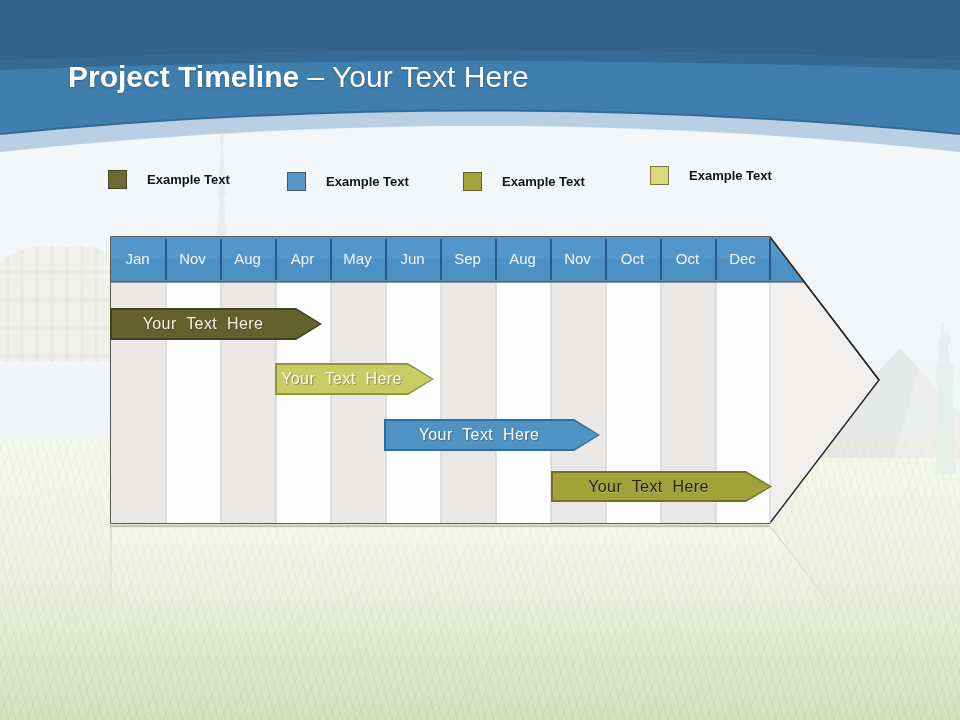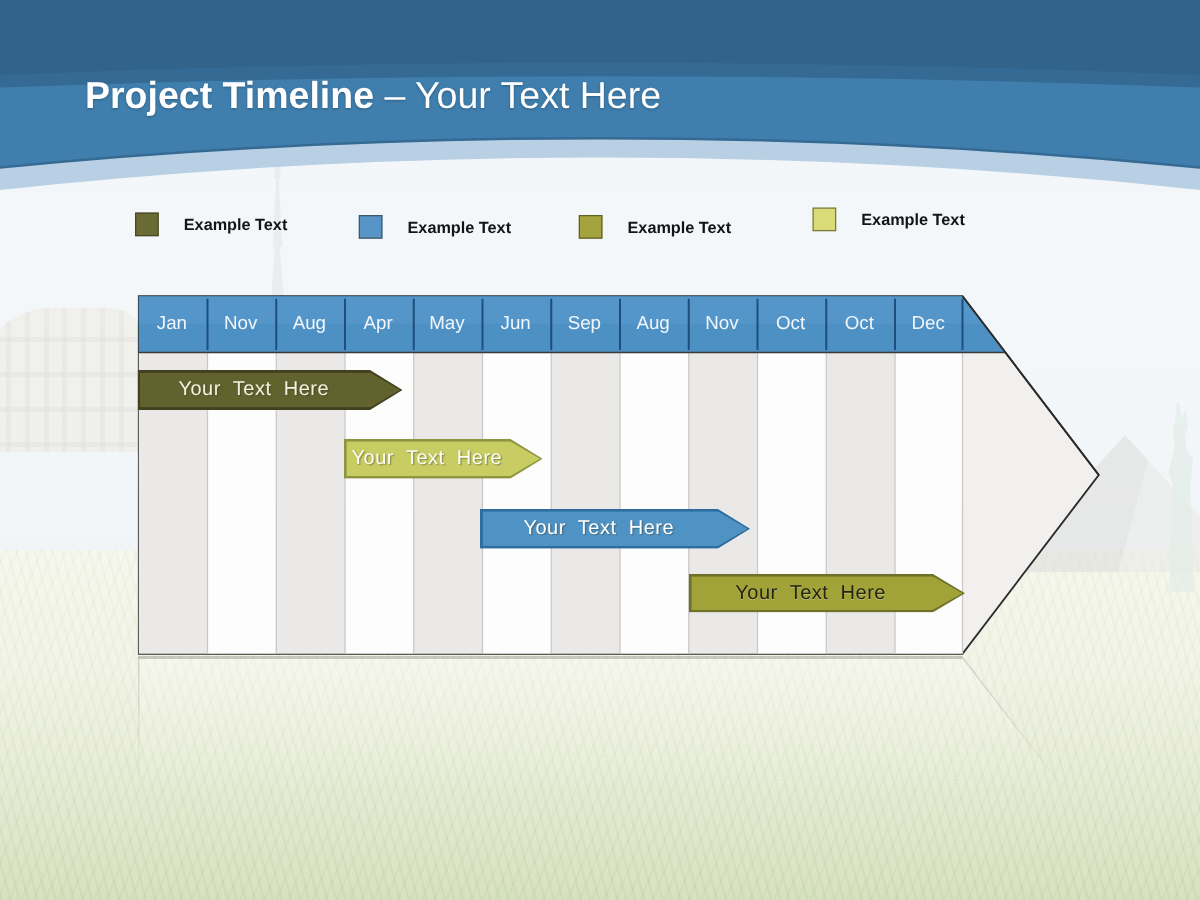--- a/index.html
+++ b/index.html
@@ -39,21 +39,21 @@
   .legend-swatch{width:19px;height:19px;border:1.5px solid rgba(40,40,20,.55);box-sizing:border-box;}
   .legend-label{margin-left:20px;font-size:13px;font-weight:700;color:#141414;}
   .li1{left:108px;top:170px;} .li2{left:287px;top:172px;} .li3{left:463px;top:172px;} .li4{left:650px;top:166px;}
   
   .timeline{position:absolute;left:110px;top:236px;width:772px;height:288px;z-index:4;}
   .timeline svg{position:absolute;left:0;top:0;}
   .months{position:absolute;left:0;top:0;width:768px;height:46px;z-index:2;display:flex;}
   .month{width:55px;line-height:46px;text-align:center;font-size:15px;color:#f0f6fb;}
   .bar{position:absolute;z-index:3;display:flex;align-items:center;justify-content:center;
     padding-right:26px;box-sizing:border-box;
-    clip-path:polygon(0 0,calc(100% - 26px) 0,100% 50%,calc(100% - 26px) 100%,0 100%);}
+    clip-path:polygon(0 0,calc(100% - 26px) 0,100% 50%,calc(100% - 26px) 100%,0 100%);margin-top:12px;}
   .bar-fill{position:absolute;inset:2px;
     clip-path:polygon(0 0,calc(100% - 24px) 0,100% 50%,calc(100% - 24px) 100%,0 100%);}
   .bar-label{position:relative;z-index:1;font-size:16px;letter-spacing:.4px;word-spacing:5px;
     text-shadow:1px 1px 1px rgba(55,55,35,.45);white-space:nowrap;}
   .bar1{left:0px;  top:60px; width:212px;height:32px;}
   .bar2{left:165px;top:115px;width:159px;height:32px;}
   .bar3{left:274px;top:171px;width:216px;height:32px;}
   .bar4{left:441px;top:223px;width:221px;height:31px;}
   .bar4 .bar-label{text-shadow:0 1px 0 rgba(255,255,255,.3);}
   

